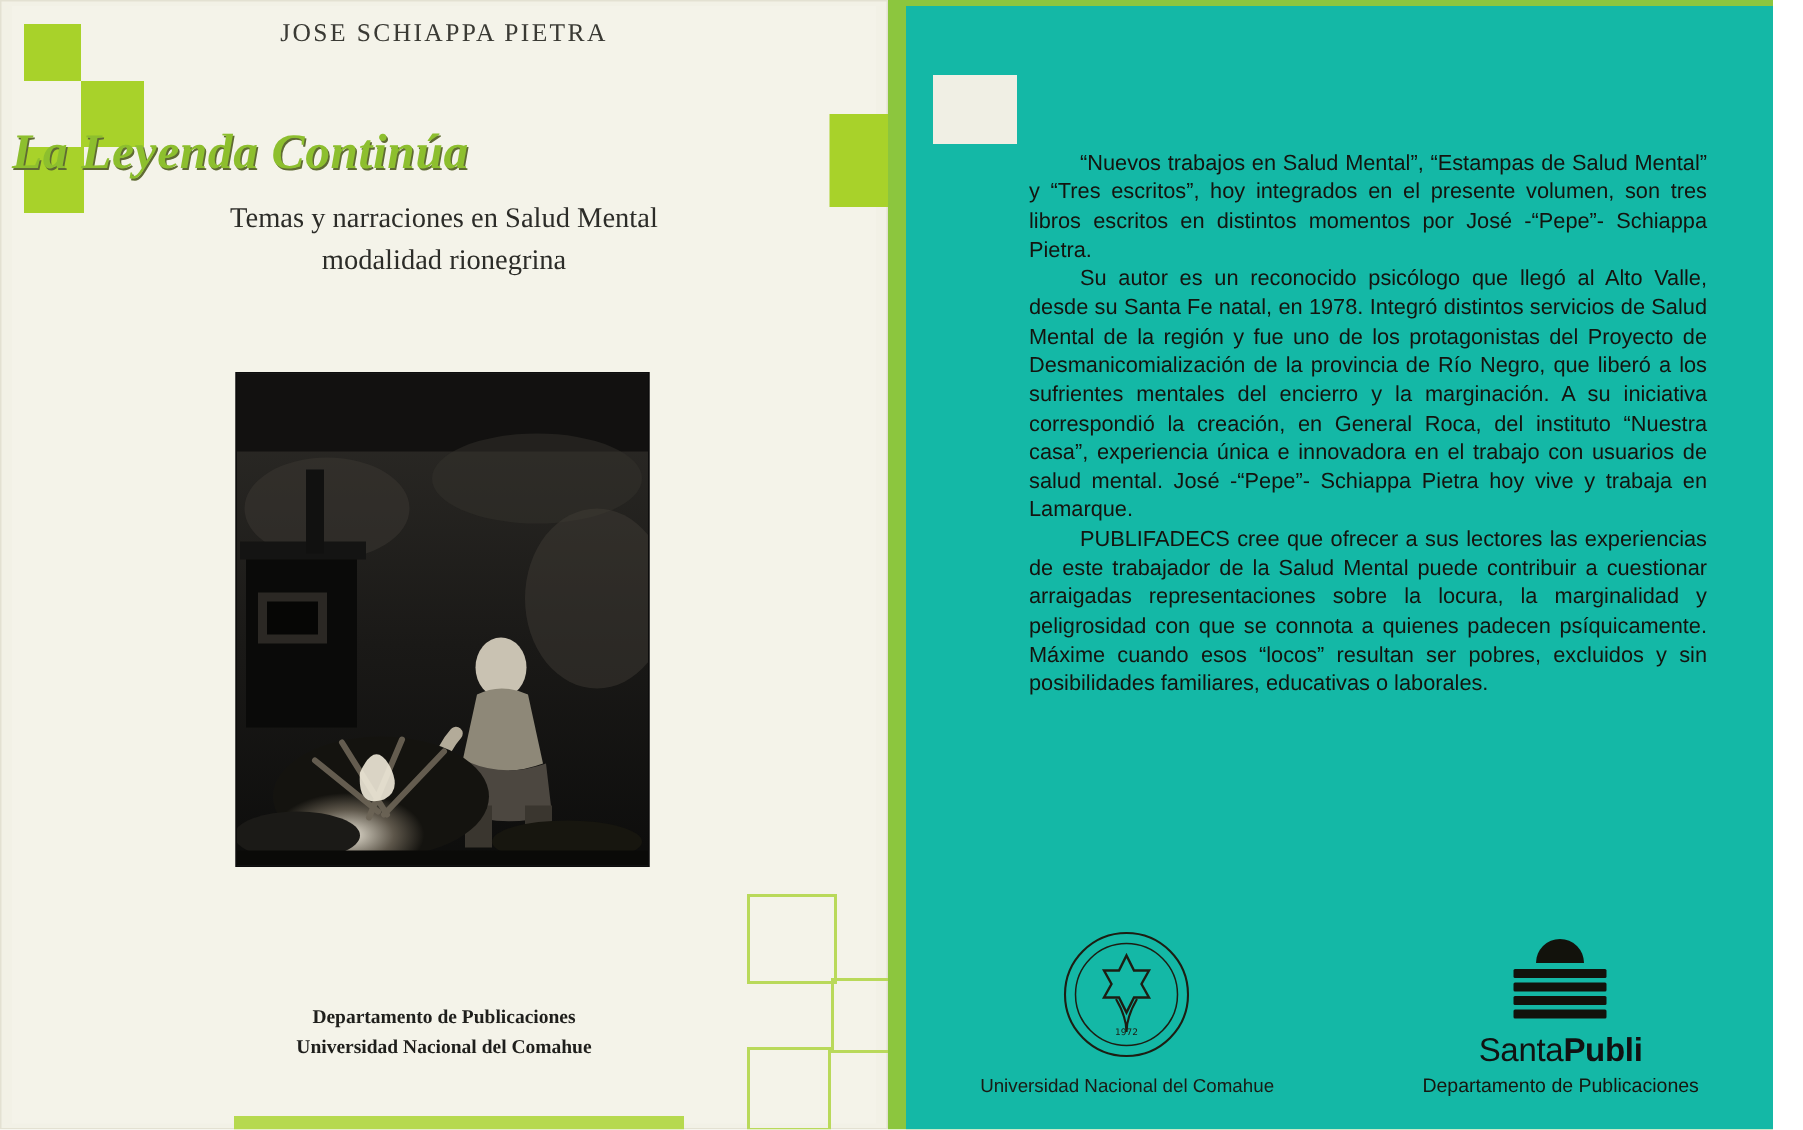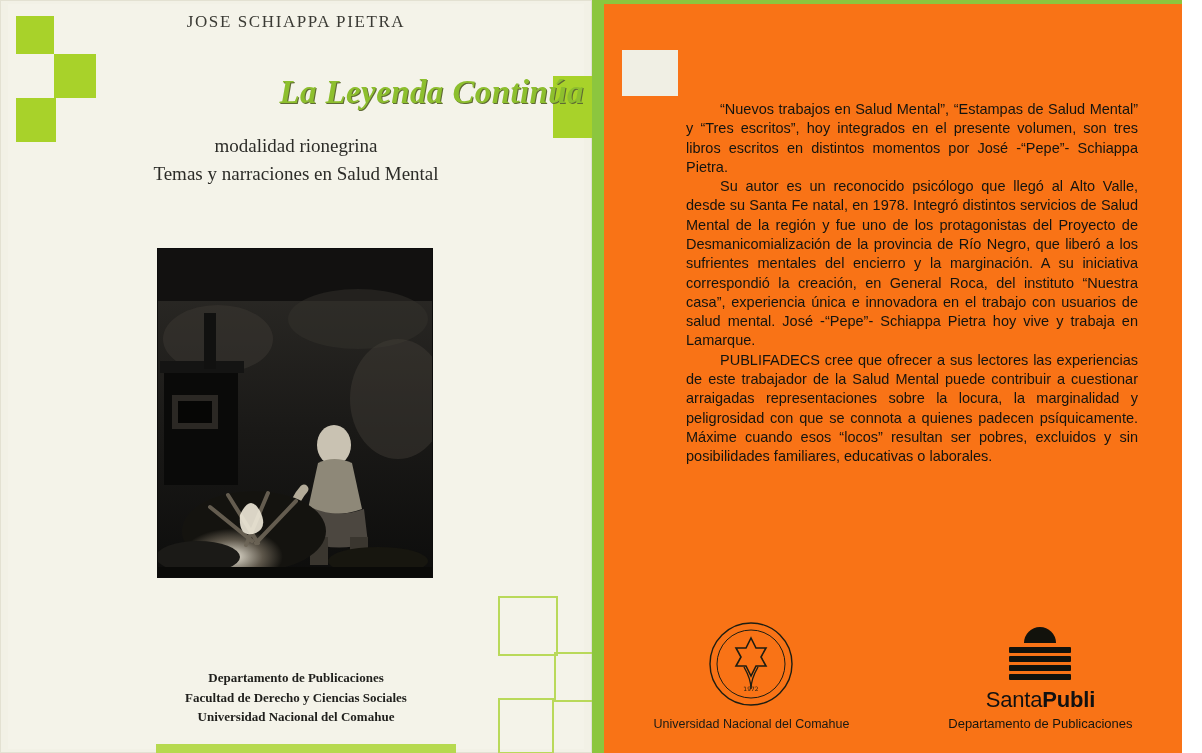--- a/index.html
+++ b/index.html
@@ -75,24 +75,24 @@
     width: 100%;
     text-align: center;
     font-family: "Liberation Serif", serif;
     font-size: 17px;
     letter-spacing: 1.6px;
     color: #3a3a34;
     font-variant: small-caps;
   }
   .title-main {
     position: absolute;
-    top: 70px;
-    left: 0;
-    width: 100%;
-    text-align: right;
+    top: 80px;
+    left: 0;
+    width: 100%;
+    text-align: left;
     font-family: "Liberation Serif", serif;
     font-weight: bold;
     font-style: italic;
     font-size: 33px;
     color: #8dbf2e;
     text-shadow: 1px 1px 0 #5f6b33;
     letter-spacing: 0.4px;
   }
   .subtitle {
     position: absolute;
@@ -137,21 +137,21 @@
     height: 753px;
     background: #8cc63e;
     overflow: hidden;
   }
   .back-inner {
     position: absolute;
     left: 12px;
     top: 4px;
     right: 0;
     bottom: 0;
-    background: #f97316;
+    background: #14b8a6;
     text-decoration: underline;
   }
   .white-patch {
     position: absolute;
     left: 18px;
     top: 46px;
     width: 56px;
     height: 46px;
     background: #f0efe4;
   }
@@ -209,22 +209,22 @@
       <div class="sq sq-a"></div>
       <div class="sq sq-b"></div>
       <div class="sq sq-c"></div>
       <div class="sq sq-right"></div>
 
       <div class="author-line">JOSE SCHIAPPA PIETRA</div>
 
       <div class="title-main">La Leyenda Continúa</div>
 
       <div class="subtitle">
+        <div>Temas y narraciones en Salud Mental</div>
         <div>modalidad rionegrina</div>
-        <div>Temas y narraciones en Salud Mental</div>
       </div>
 
       <div class="cover-photo">
         <svg width="274" height="328" viewBox="0 0 274 328">
           <defs>
             <linearGradient id="wallg" x1="0" y1="0" x2="0" y2="1">
               <stop offset="0%" stop-color="#2e2c28"></stop>
               <stop offset="55%" stop-color="#1a1917"></stop>
               <stop offset="100%" stop-color="#0d0d0c"></stop>
             </linearGradient>
@@ -264,21 +264,20 @@
           <rect x="0" y="318" width="274" height="10" fill="#0a0a08"></rect>
         </svg>
       </div>
 
       <div class="sq-out so-1"></div>
       <div class="sq-out so-2"></div>
       <div class="sq-out so-3"></div>
 
       <div class="imprint">
         <div>Departamento de Publicaciones</div>
-        <div>Facultad de Derecho y Ciencias Sociales</div>
         <div>Universidad Nacional del Comahue</div>
       </div>
 
       <div class="bottom-bar"></div>
     </div>
   </div>
 
   <div class="back-cover">
     <div class="back-inner">
 

